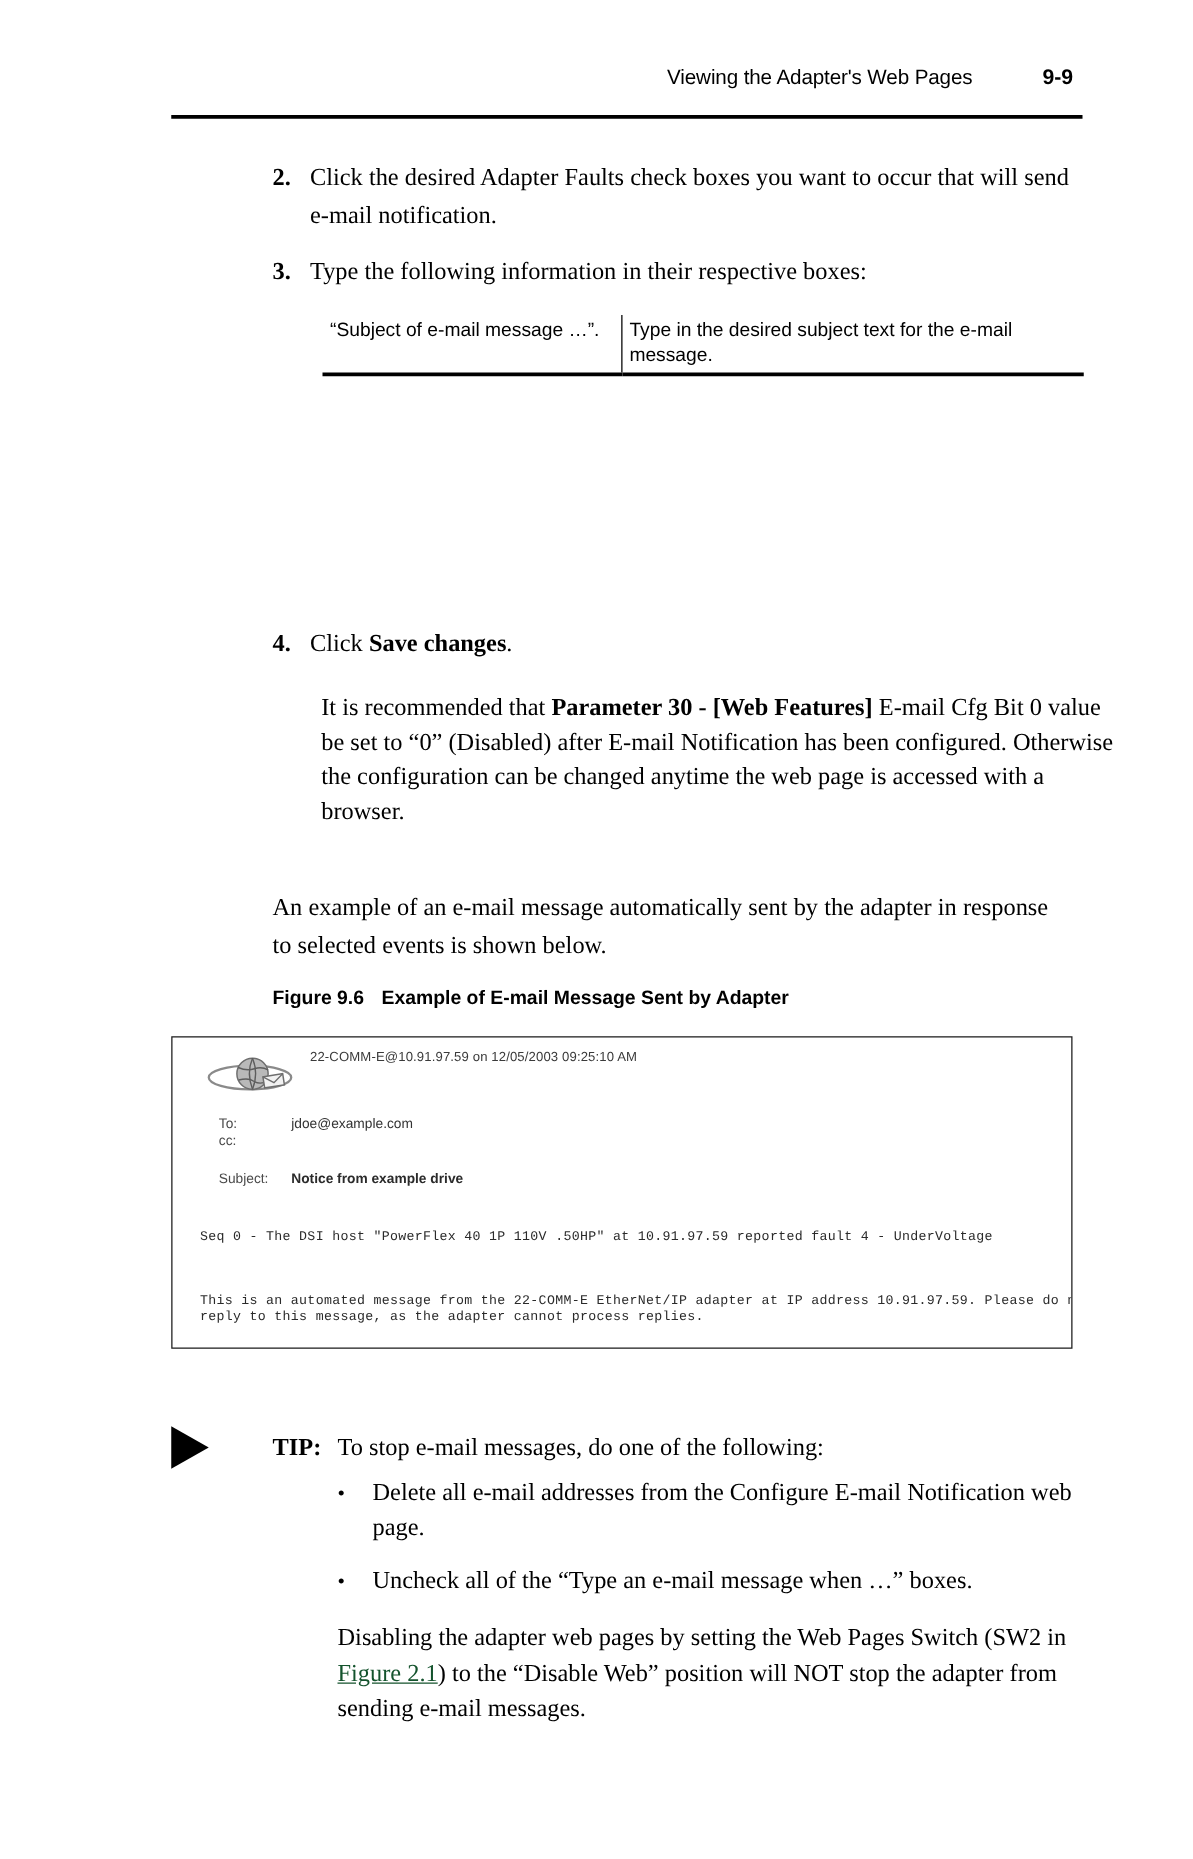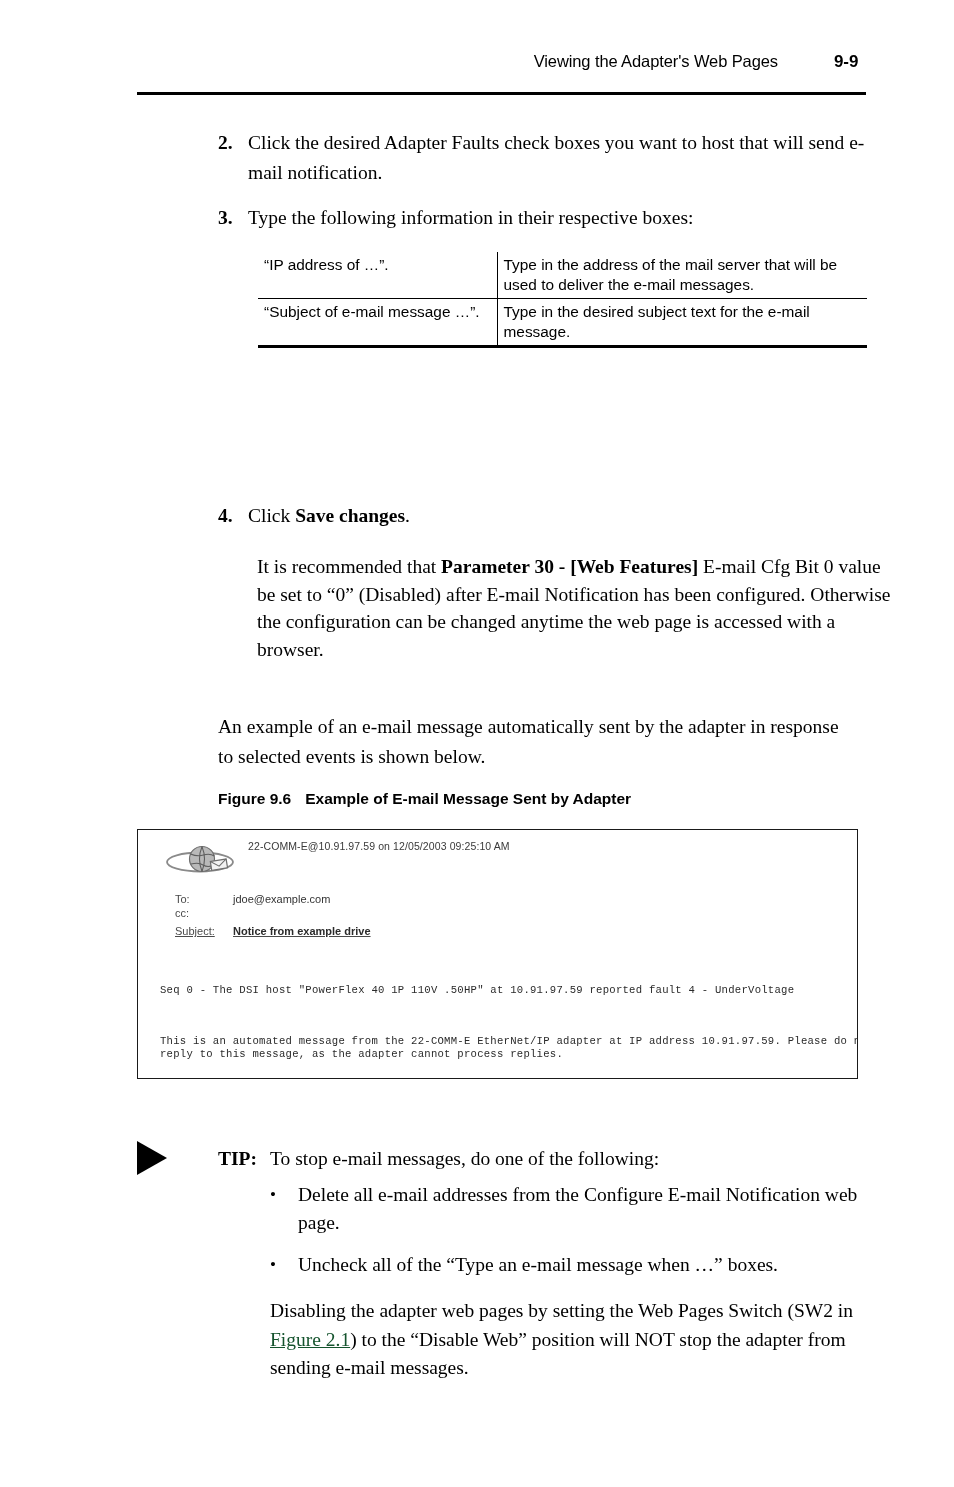--- a/index.html
+++ b/index.html
@@ -200,21 +200,21 @@
     font-size: 11px;
     color: #4a4a4a;
   }
   .mail-field-row {
     display: flex;
     line-height: 14px;
     white-space: nowrap;
   }
   .mf-label { flex: 0 0 58px; width: 58px; }
   .mf-value { flex: 1 1 auto; color: #333; }
-  .mail-field-row.subject { margin-top: 4px; text-decoration: underline; }
+  .mail-field-row.subject { margin-top: 16px; }
   .mail-field-row.subject .mf-value { font-weight: bold; color: #2b2b2b; }
 
   .mail-body {
     position: absolute;
     left: 22px;
     top: 128px;
     width: 690px;
     font-family: "Liberation Mono", monospace;
     font-size: 10.6px;
     line-height: 13.2px;
@@ -291,39 +291,35 @@
 <div class="page-header">
   <div class="header-row">
     <span class="header-title">Viewing the Adapter's Web Pages</span>
     <span class="header-page-number">9-9</span>
   </div>
   <div class="header-rule"></div>
 </div>
 
 <div class="step" id="step-2">
   <span class="step-num">2.</span>
-  <span class="step-body">Click the desired Adapter Faults check boxes you want to host that will send e-mail notification.</span>
+  <span class="step-body">Click the desired Adapter Faults check boxes you want to occur that will send e-mail notification.</span>
 </div>
 
 <div class="step" id="step-3">
   <span class="step-num">3.</span>
   <span class="step-body">Type the following information in their respective boxes:</span>
 </div>
 
 <div class="info-table-wrap">
   <table class="info-table">
     <colgroup>
         <col class="c1">
         <col class="c2">
       </colgroup>
     <tbody>
-      <tr class="body-row">
-        <td class="col-first">“IP address of …”.</td>
-        <td>Type in the address of the mail server that will be used to deliver the e-mail messages.</td>
-      </tr>
       <tr class="body-row last-row">
         <td class="col-first">“Subject of e-mail message …”.</td>
         <td>Type in the desired subject text for the e-mail message.</td>
       </tr>
     </tbody>
   </table>
 </div>
 
 <div class="step" id="step-4">
   <span class="step-num">4.</span>

